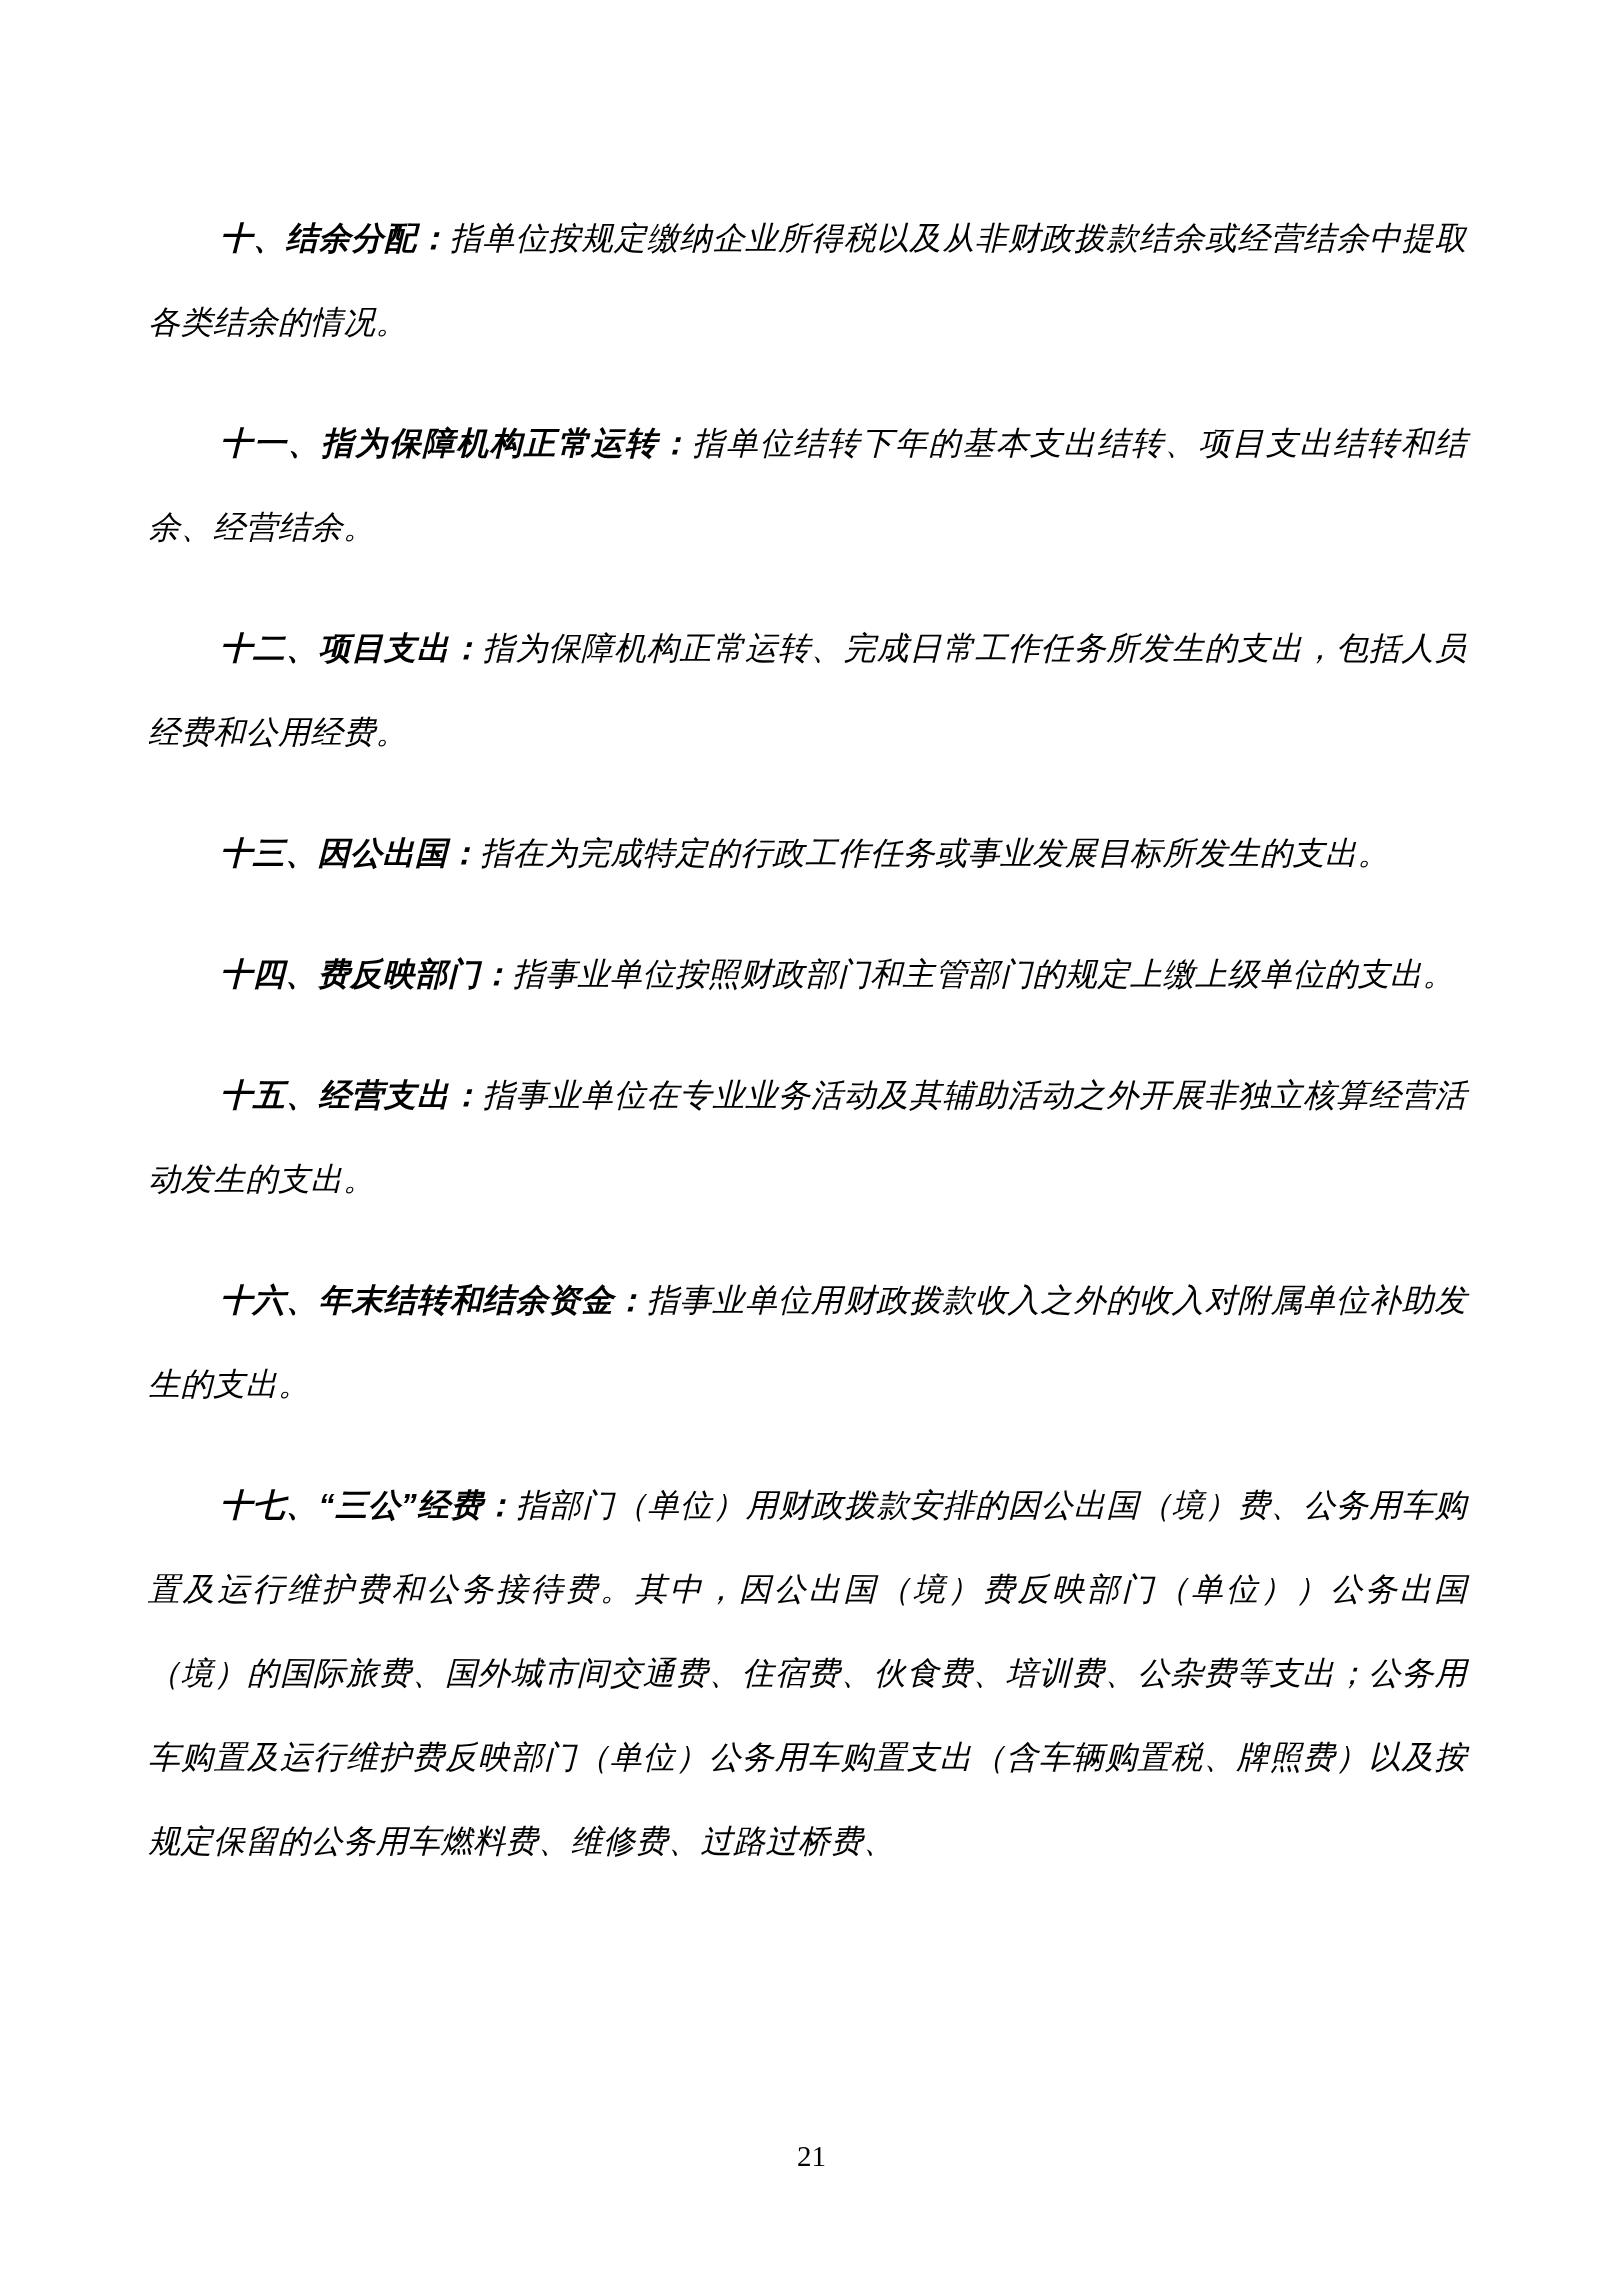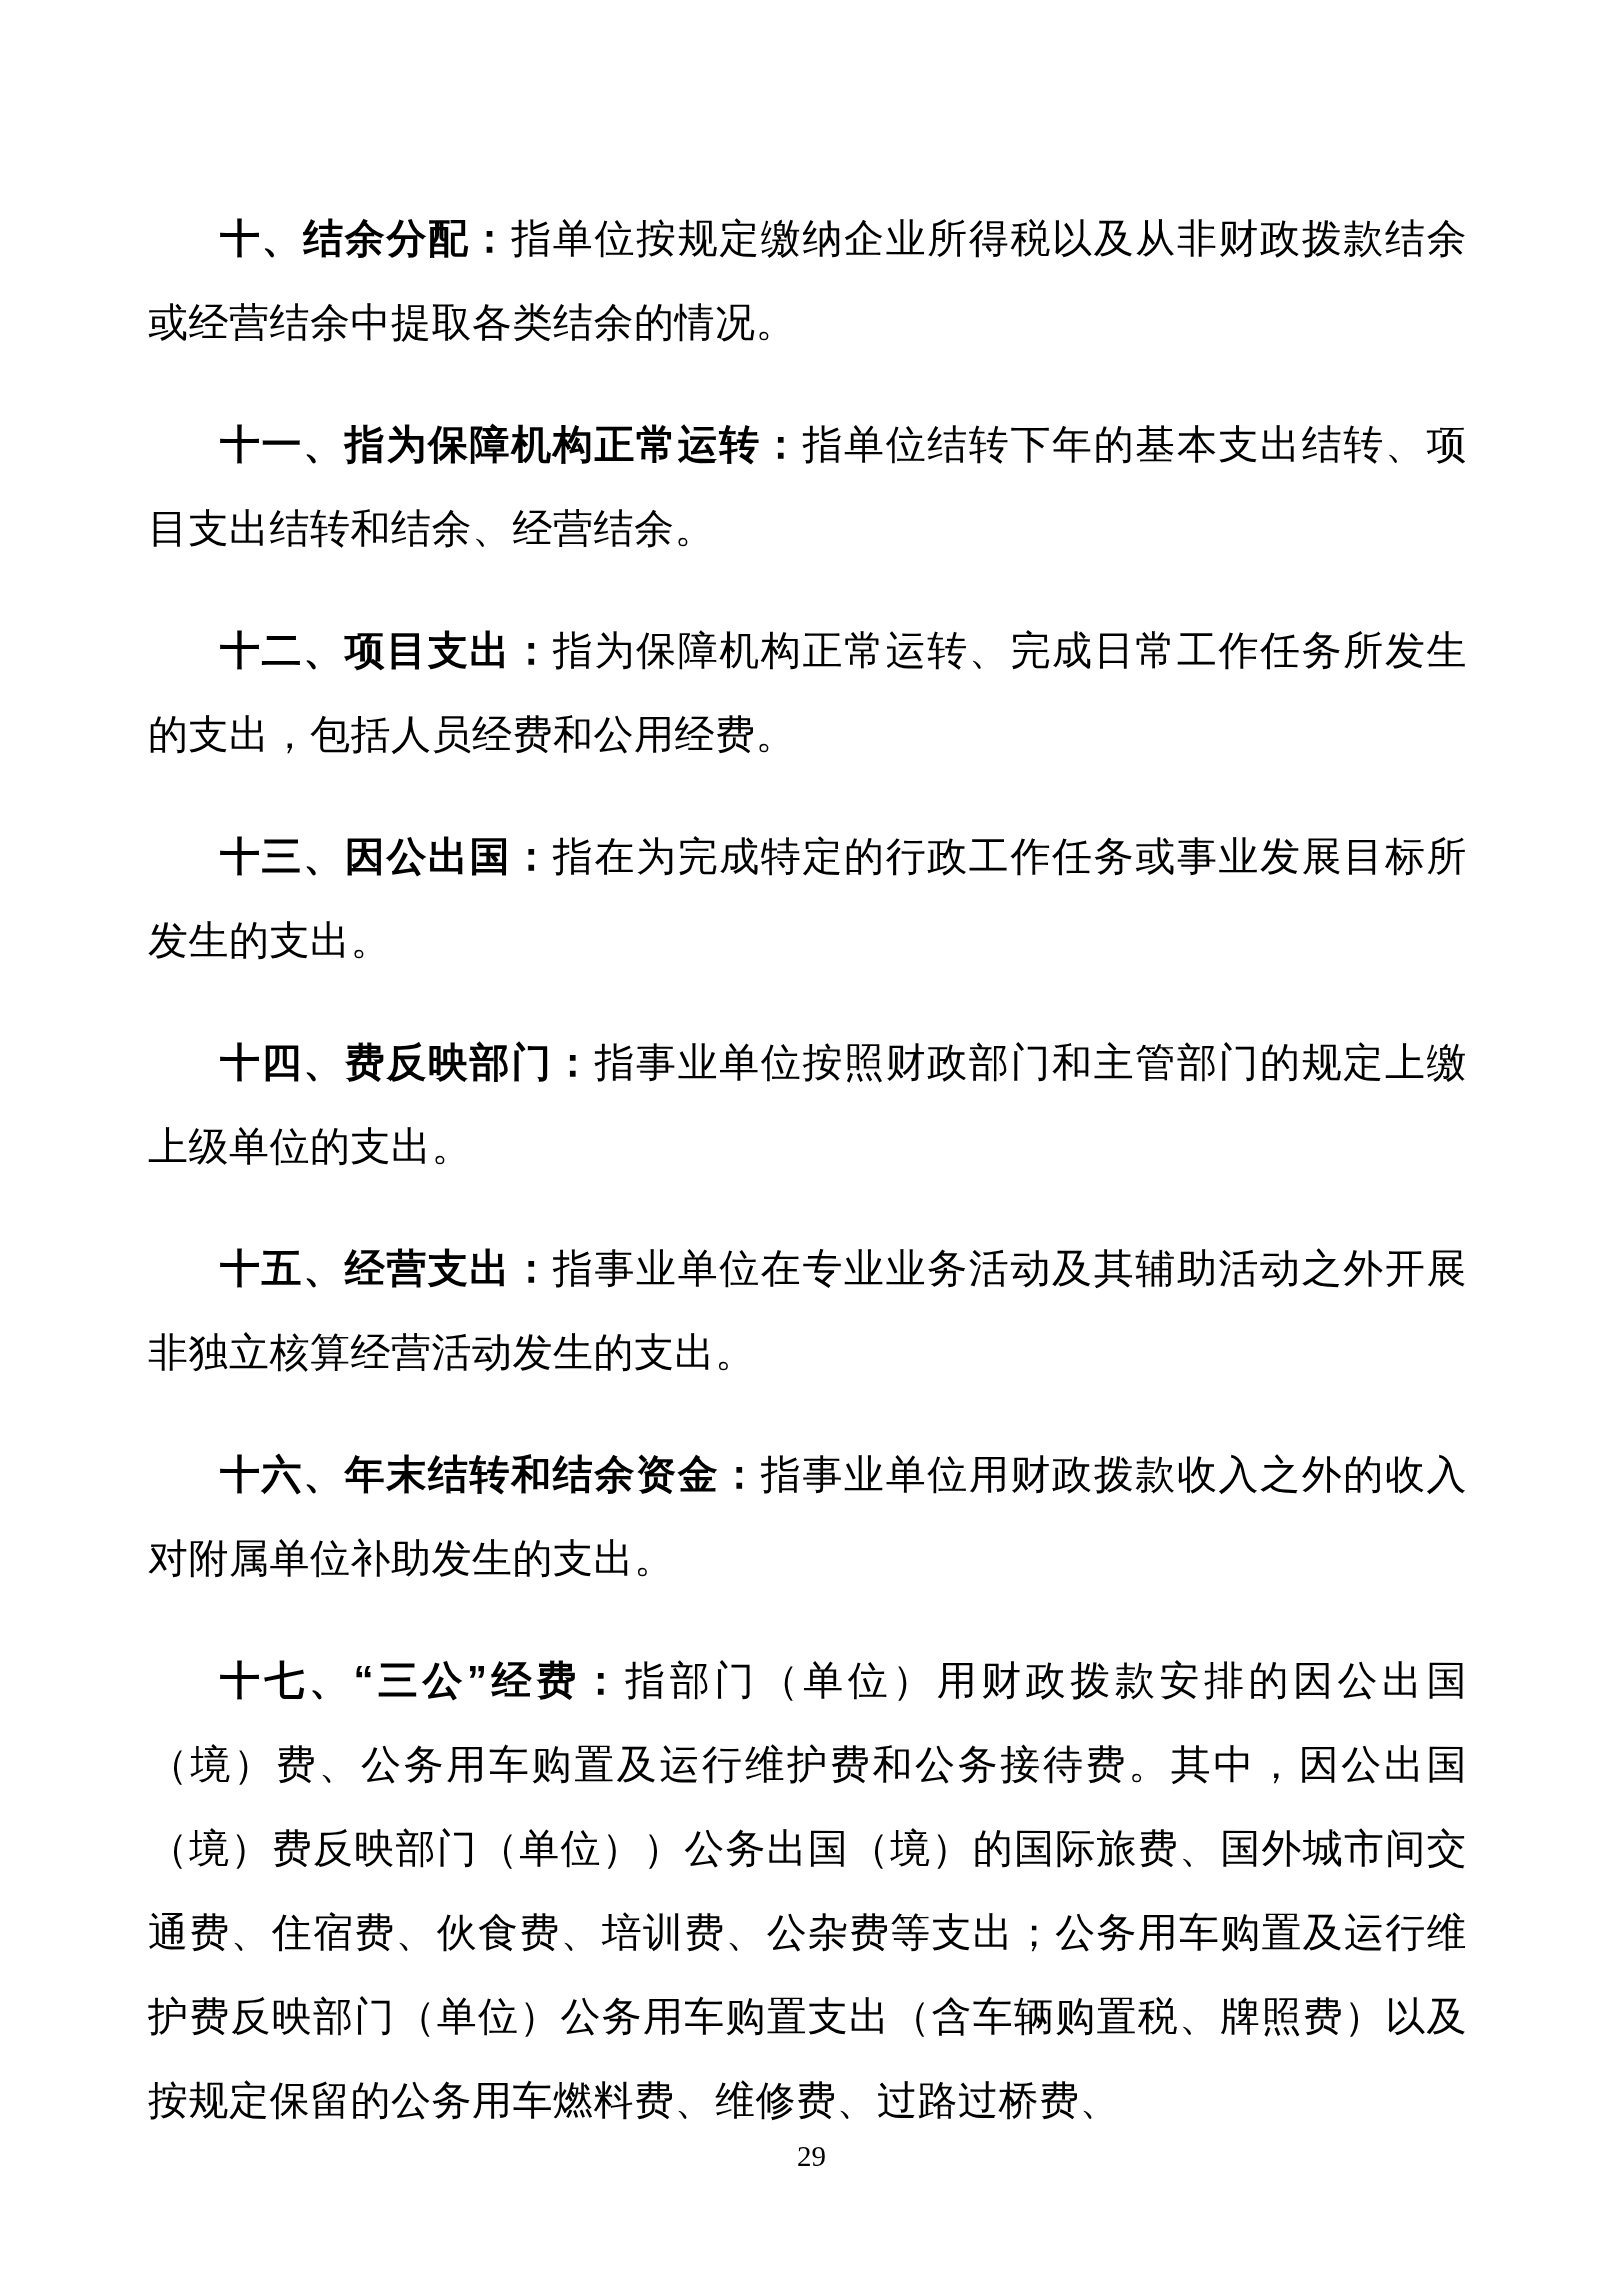--- a/index.html
+++ b/index.html
@@ -15,27 +15,28 @@
     font-family: "Liberation Serif", "DejaVu Serif", serif;
   }
   .content {
     position: absolute;
     left: 148px;
     top: 196px;
     width: 1319px;
   }
   .para {
     margin: 0 0 37px 0;
-    font-size: 40px;
+    font-size: 32px;
     line-height: 84px;
     letter-spacing: 0.5px;
     text-align: justify;
     text-justify: inter-character;
     text-indent: 72px;
     word-break: normal;
+    font-style: italic;
   }
   .para:last-child {
     margin-bottom: 0;
   }
   .term {
     font-weight: 700;
     
     font-family: "Liberation Sans", "DejaVu Sans", sans-serif;
   }
   .def {
@@ -68,14 +69,14 @@
   <p class="para"><span class="term">十四、费反映部门：</span><span class="def">指事业单位按照财政部门和主管部门的规定上缴上级单位的支出。</span></p>
 
   <p class="para"><span class="term">十五、经营支出：</span><span class="def">指事业单位在专业业务活动及其辅助活动之外开展非独立核算经营活动发生的支出。</span></p>
 
   <p class="para"><span class="term">十六、年末结转和结余资金：</span><span class="def">指事业单位用财政拨款收入之外的收入对附属单位补助发生的支出。</span></p>
 
   <p class="para"><span class="term">十七、“三公”经费：</span><span class="def">指部门（单位）用财政拨款安排的因公出国（境）费、公务用车购置及运行维护费和公务接待费。其中，因公出国（境）费反映部门（单位））公务出国（境）的国际旅费、国外城市间交通费、住宿费、伙食费、培训费、公杂费等支出；公务用车购置及运行维护费反映部门（单位）公务用车购置支出（含车辆购置税、牌照费）以及按规定保留的公务用车燃料费、维修费、过路过桥费、</span></p>
 
 </div>
 
-<div class="page-number">29</div>
+<div class="page-number">21</div>
 
 
 </body></html>

